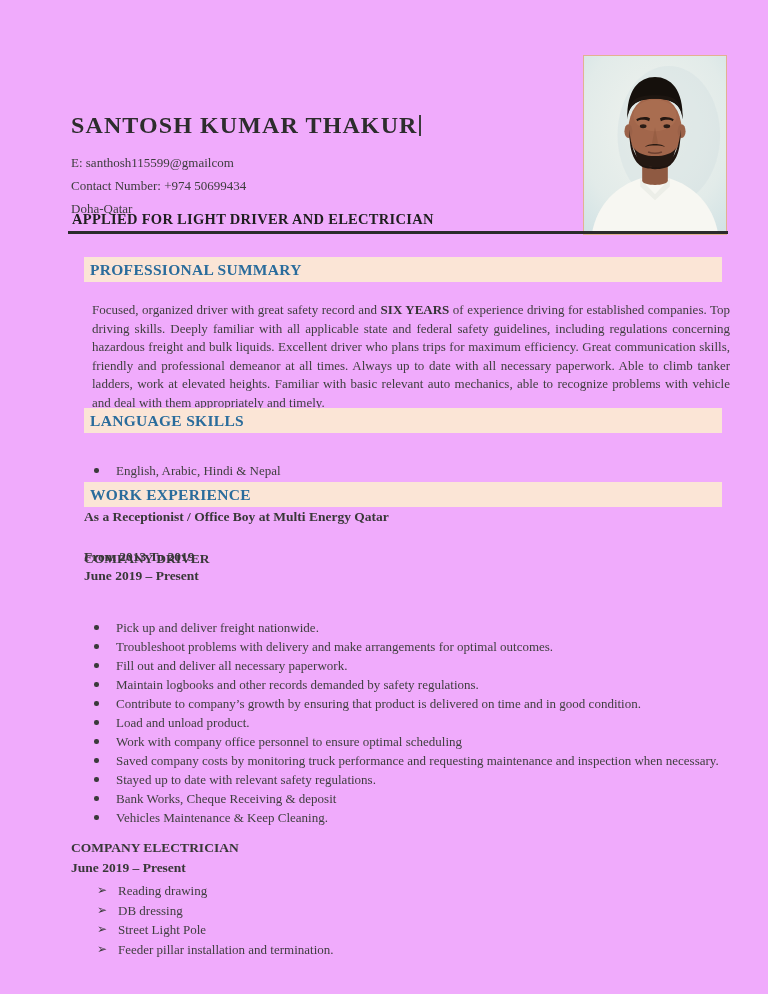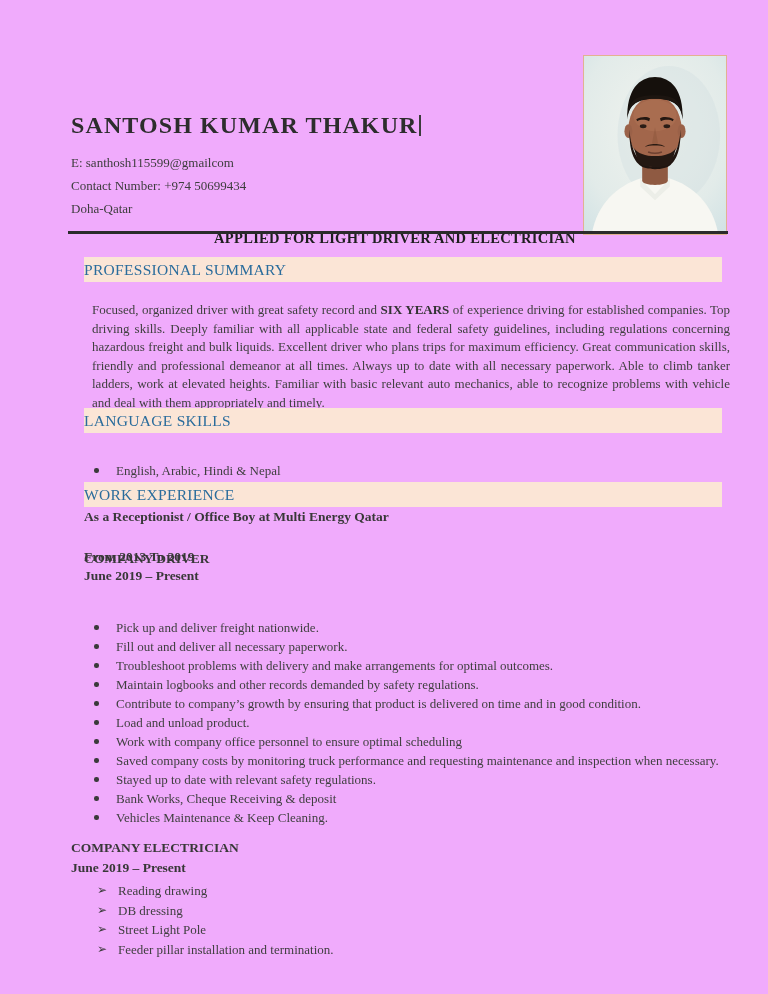--- a/index.html
+++ b/index.html
@@ -20,42 +20,42 @@
   }
   .caret {
     display: inline-block; width: 2px; height: 21px;
     background: #3c3c3c; margin-left: 1px; vertical-align: -3px;
   }
   .contact-line { font-size: 13px; line-height: 15px; margin-top: 8px; color: #3d3d3d; }
   .contact-line.first { margin-top: 16px; }
 
   .applied {
     position: absolute; left: 72px; top: 211px; width: 646px;
-    text-align: center; font-weight: bold; font-size: 14.5px;
-    color: #1e1e1e; letter-spacing: 0.3px; margin-top: 19px;
+    text-align: left; font-weight: bold; font-size: 14.5px;
+    color: #1e1e1e; letter-spacing: 0.3px;
   }
   .rule {
     position: absolute; left: 68px; top: 231px; width: 660px; height: 3px;
     background: #2b2b2b; z-index: 3;
   }
 
   
   .photo-frame {
     position: absolute; left: 583px; top: 55px; width: 144px; height: 180px;
     border: 1px solid #e2b191; box-sizing: border-box; z-index: 2; background: #e2ebe9;
   }
   .photo-frame svg { display: block; width: 100%; height: 100%; }
 
   
   .content { position: absolute; left: 84px; top: 257px; width: 638px; }
   .band {
     position: absolute; left: 0; width: 638px; height: 25px;
     background: #fbe5d6; color: #2a6c9c;
-    font-weight: normal; font-size: 15.5px; line-height: 25px;
-    box-sizing: border-box; letter-spacing: 0.3px;
+    font-weight: bold; font-size: 15.5px; line-height: 25px;
+    padding-left: 6px; box-sizing: border-box; letter-spacing: 0.3px;
   }
   .band-summary  { top: 0; }
   .band-language { top: 151px; }
   .band-work     { top: 225px; }
 
   .para {
     position: absolute; top: 36px; left: 0; width: 638px;
     margin: 8px; font-size: 13px; line-height: 18.6px;
     text-align: justify; color: #3f3f3f;
   }
@@ -165,22 +165,22 @@
     </ul>
 
     <div class="band band-work">WORK EXPERIENCE</div>
     <div class="bold-line role1">As a Receptionist / Office Boy at Multi Energy Qatar</div>
     <div class="bold-line period1">From 2013 To 2019</div>
     <div class="bold-line role2">COMPANY DRIVER</div>
     <div class="bold-line period2">June 2019 – Present</div>
 
     <ul class="bullets duties-list">
       <li><span class="dot"></span><span>Pick up and deliver freight nationwide.</span></li>
+      <li><span class="dot"></span><span>Troubleshoot problems with delivery and make arrangements for optimal outcomes.</span></li>
       <li><span class="dot"></span><span>Fill out and deliver all necessary paperwork.</span></li>
-      <li><span class="dot"></span><span>Troubleshoot problems with delivery and make arrangements for optimal outcomes.</span></li>
       <li><span class="dot"></span><span>Maintain logbooks and other records demanded by safety regulations.</span></li>
       <li><span class="dot"></span><span>Contribute to company’s growth by ensuring that product is delivered on time and in good condition.</span></li>
       <li><span class="dot"></span><span>Load and unload product.</span></li>
       <li><span class="dot"></span><span>Work with company office personnel to ensure optimal scheduling</span></li>
       <li><span class="dot"></span><span>Saved company costs by monitoring truck performance and requesting maintenance and inspection when necessary.</span></li>
       <li><span class="dot"></span><span>Stayed up to date with relevant safety regulations.</span></li>
       <li><span class="dot"></span><span>Bank Works, Cheque Receiving &amp; deposit</span></li>
       <li><span class="dot"></span><span>Vehicles Maintenance &amp; Keep Cleaning.</span></li>
     </ul>
   </div>

